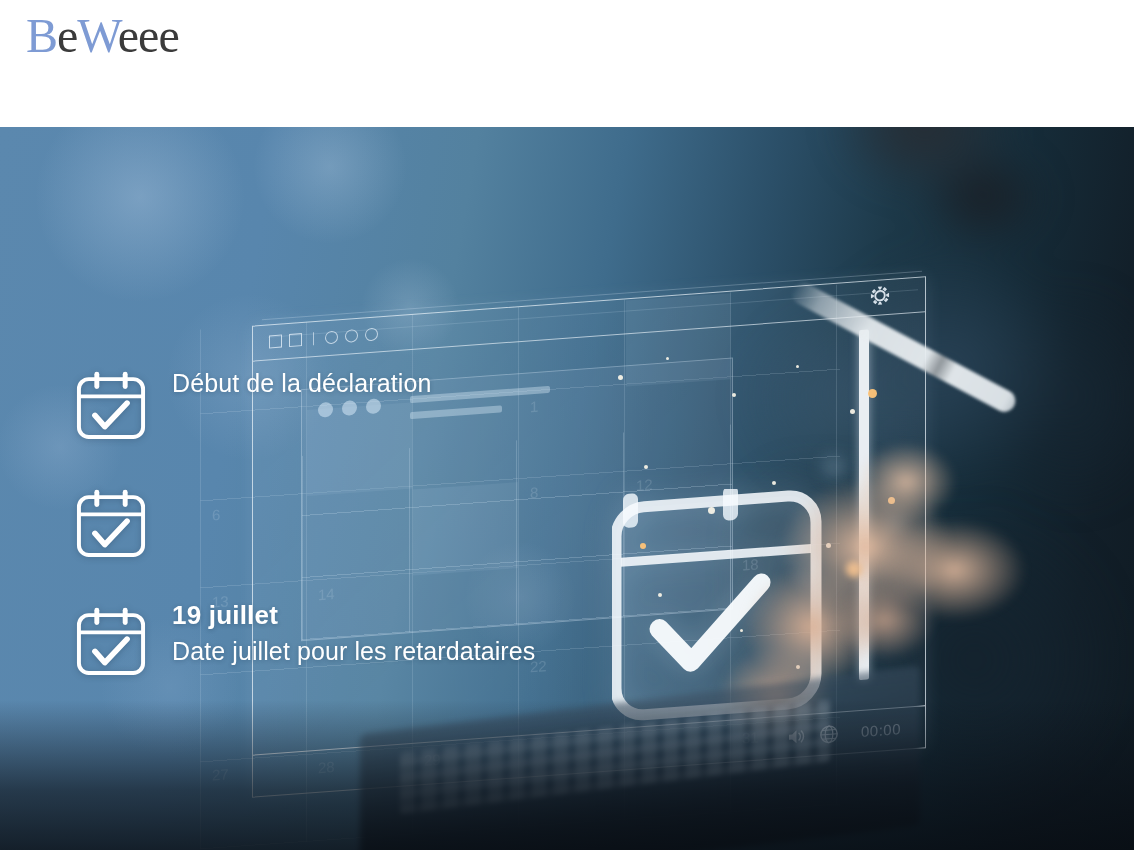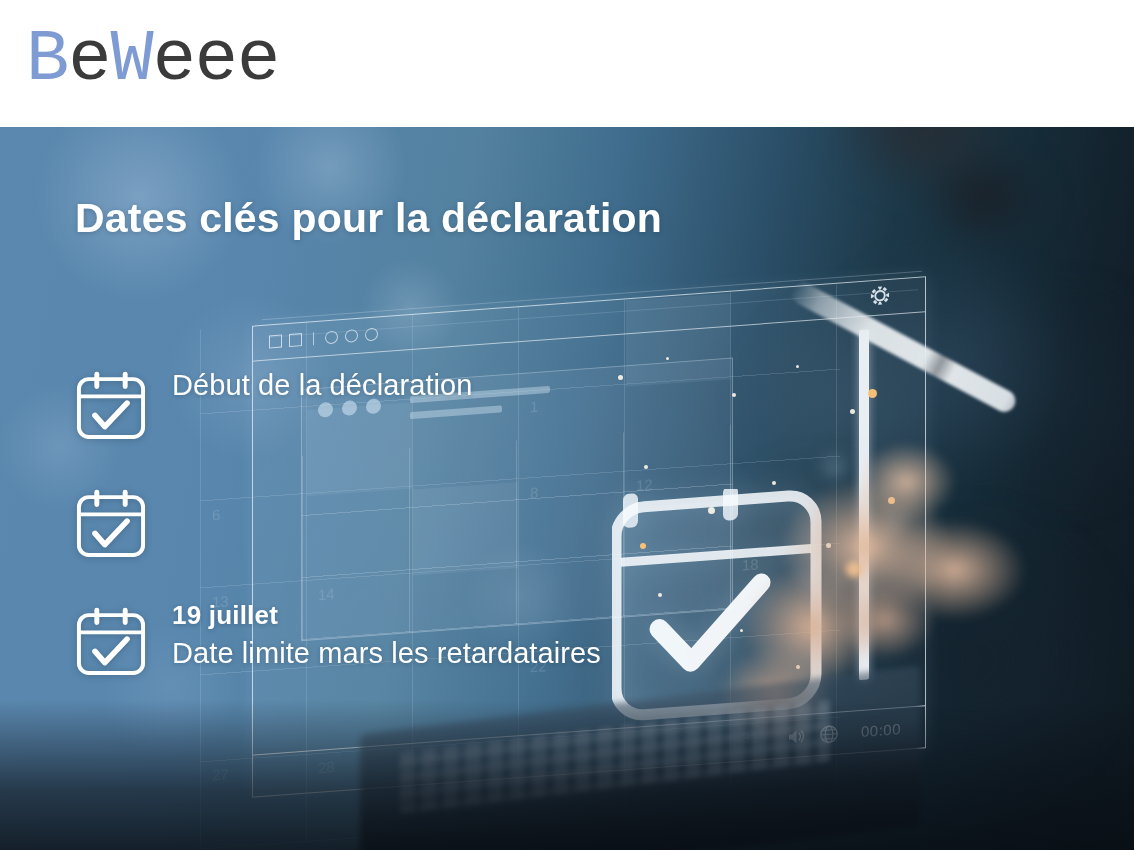--- a/index.html
+++ b/index.html
@@ -25,23 +25,23 @@
     position: absolute;
     left: 0; top: 0;
     width: 1134px;
     height: 127px;
     background: #ffffff;
     z-index: 40;
   }
   .logo {
     position: absolute;
     left: 26px;
-    top: 24px;
-    font-family: Liberation Mono, monospace;
-    font-size: 72px;
+    top: 12px;
+    font-family: Liberation Serif, serif;
+    font-size: 48px;
     font-weight: 300;
     letter-spacing: -1px;
     line-height: 1;
     white-space: nowrap;
   }
   .logo .lg-blue { color: #7e9bd4; }
   .logo .lg-dark { color: #3b3b3b; }
 
   
   .photo {
@@ -388,21 +388,21 @@
     font-weight: bold;
     font-size: 26px;
     line-height: 1.22;
     letter-spacing: .2px;
     text-shadow: 0 1px 4px rgba(20,45,70,.3);
   }
   .item-desc {
     color: #ffffff;
     font-family: "Liberation Sans", sans-serif;
     font-weight: normal;
-    font-size: 29px;
+    font-size: 25px;
     line-height: 1.28;
     letter-spacing: .1px;
     margin-top: 3px;
     text-shadow: 0 1px 4px rgba(20,45,70,.3);
   }
 </style>
 </head>
 <body>
 
 <div class="poster">
@@ -519,21 +519,20 @@
     <div class="bg-stylus"></div>
     <div class="bg-hand2"></div>
 
     <div class="bg-laptop"></div>
     <div class="bg-laptop-keys"></div>
     <div class="bg-desk"></div>
 
     <div class="content">
 
       <div class="title">
-        <div>Dates clés pour la déclaration</div>
       </div>
 
       <div class="list">
 
         <div class="list-item">
           <svg class="cal-icon" viewBox="0 0 60 60">
             <rect x="4" y="9" width="52" height="47" rx="8" fill="none" stroke="#ffffff" stroke-width="3.2"></rect>
             <path d="M4 23 H56" stroke="#ffffff" stroke-width="3.2" fill="none"></path>
             <rect x="16.5" y="3" width="4" height="14" rx="2" fill="#ffffff"></rect>
             <rect x="39.5" y="3" width="4" height="14" rx="2" fill="#ffffff"></rect>
@@ -559,21 +558,21 @@
         <div class="list-item">
           <svg class="cal-icon" viewBox="0 0 60 60">
             <rect x="4" y="9" width="52" height="47" rx="8" fill="none" stroke="#ffffff" stroke-width="3.2"></rect>
             <path d="M4 23 H56" stroke="#ffffff" stroke-width="3.2" fill="none"></path>
             <rect x="16.5" y="3" width="4" height="14" rx="2" fill="#ffffff"></rect>
             <rect x="39.5" y="3" width="4" height="14" rx="2" fill="#ffffff"></rect>
             <path d="M17 38.5 l8 9 l18 -19" fill="none" stroke="#ffffff" stroke-width="4.6" stroke-linecap="round" stroke-linejoin="round"></path>
           </svg>
           <div class="item-text">
             <div class="item-date">19 juillet</div>
-            <div class="item-desc">Date limite mars les retardataires</div>
+            <div class="item-desc">Date juillet pour les retardataires</div>
           </div>
         </div>
 
       </div>
     </div>
   </div>
 
   <div class="header-band">
     <div class="logo"><span class="lg-blue">B</span><span class="lg-dark">e</span><span class="lg-blue">W</span><span class="lg-dark">eee</span></div>
   </div>

